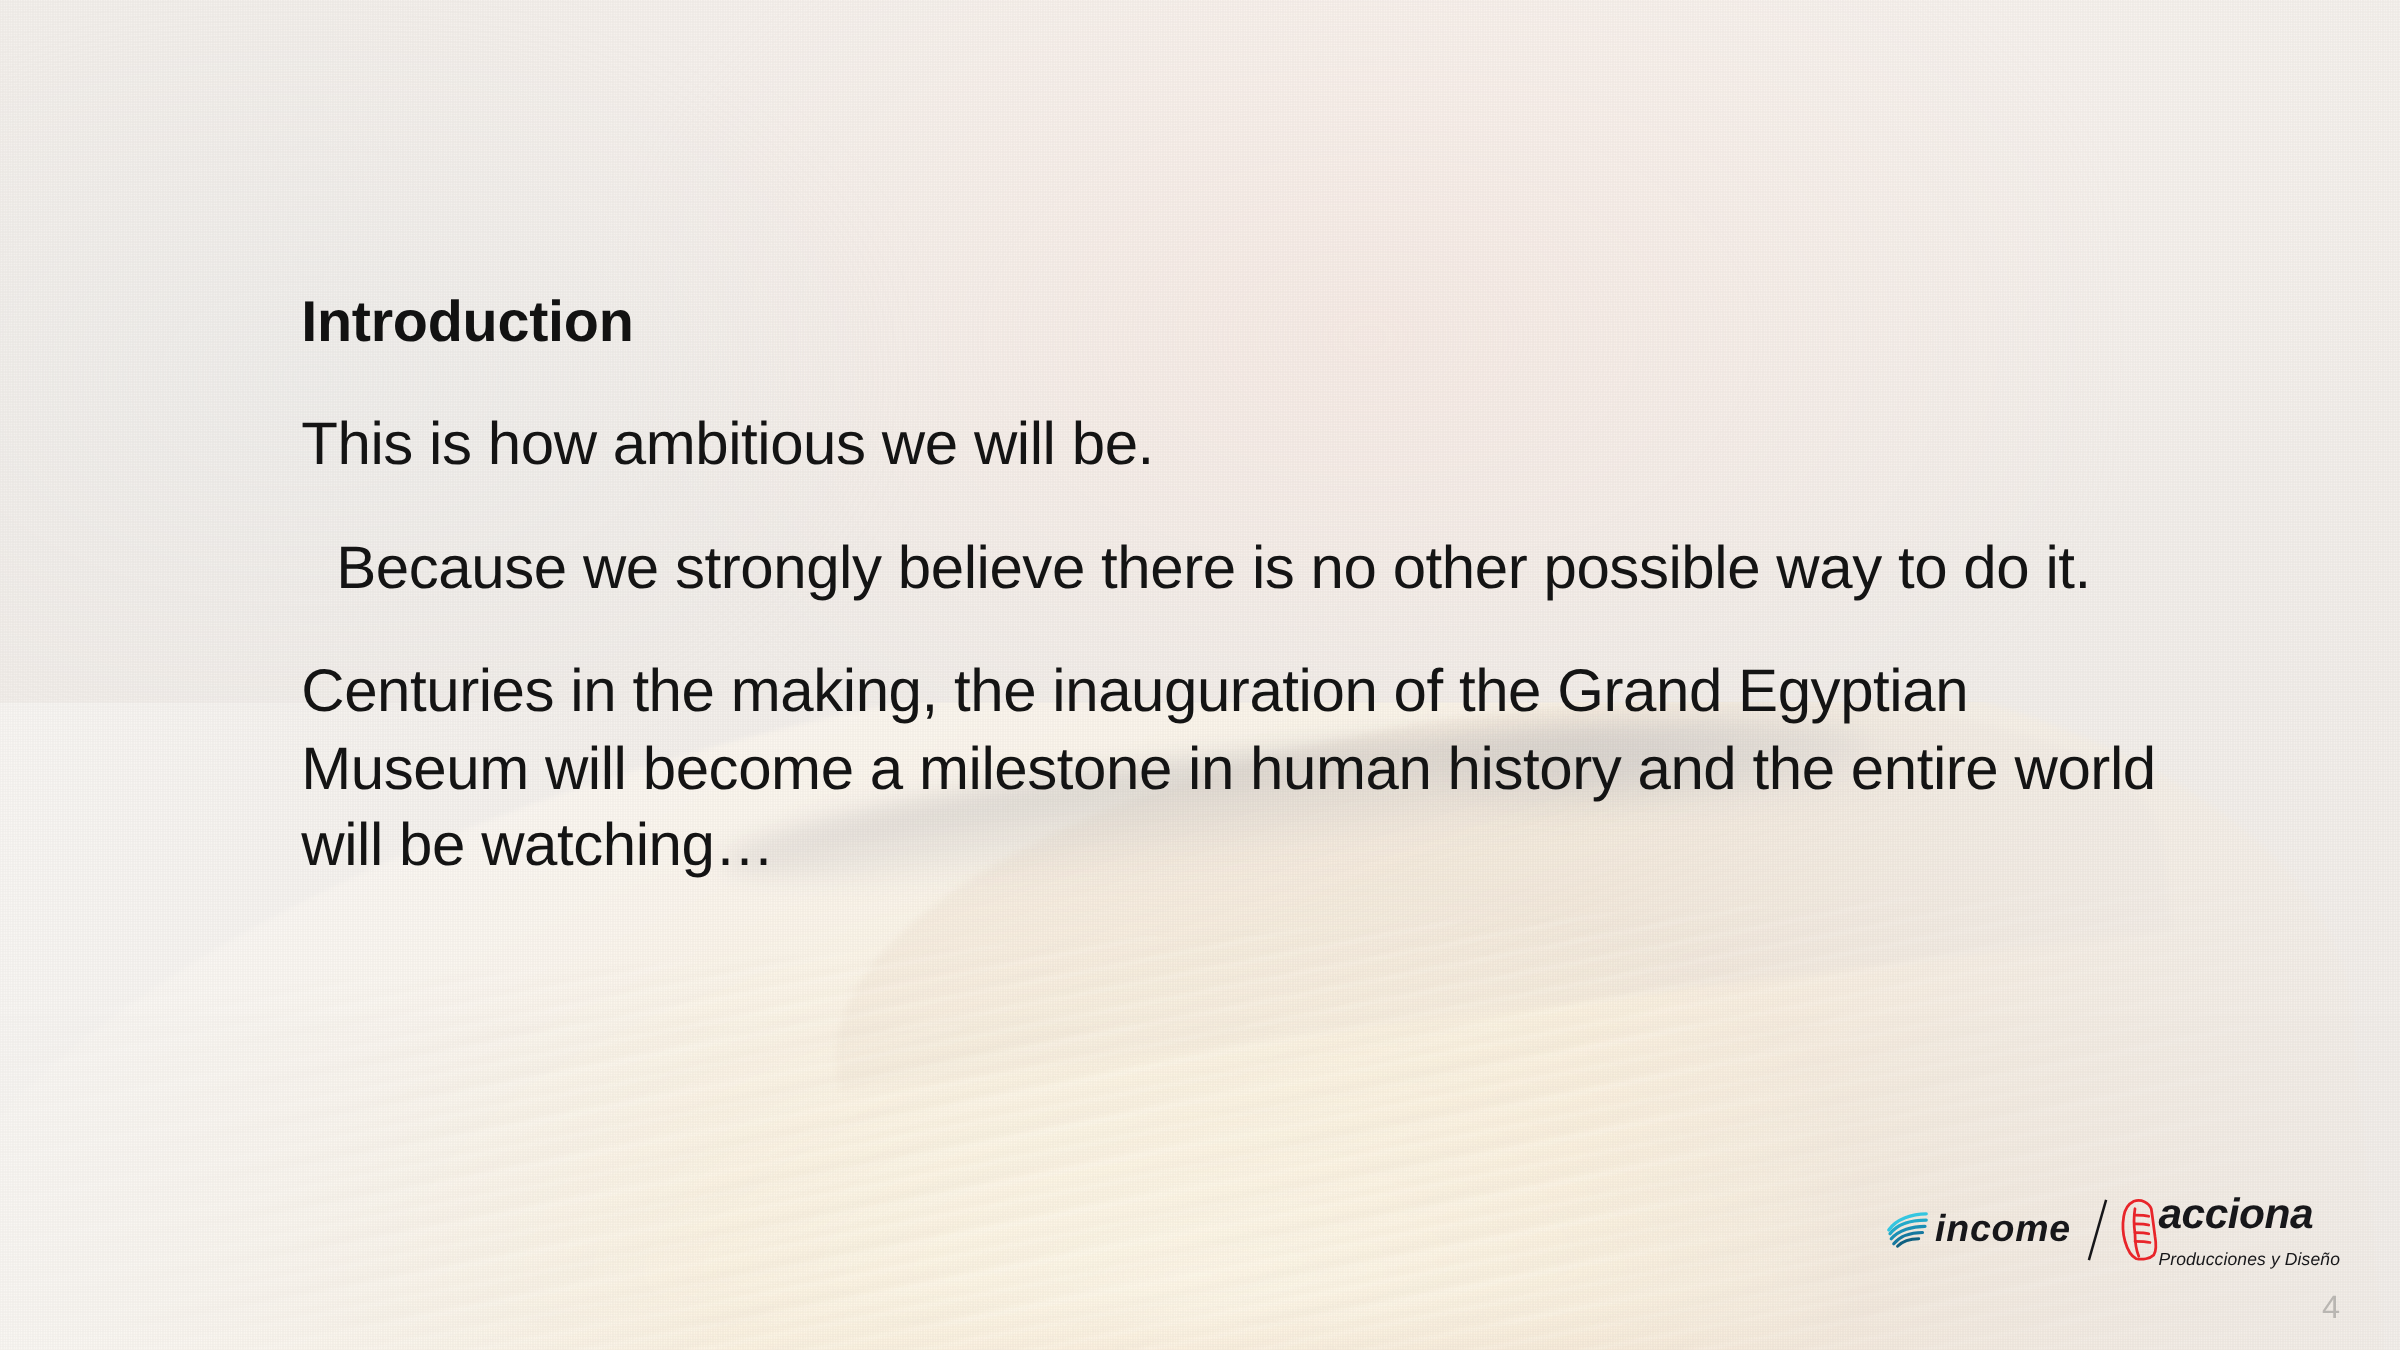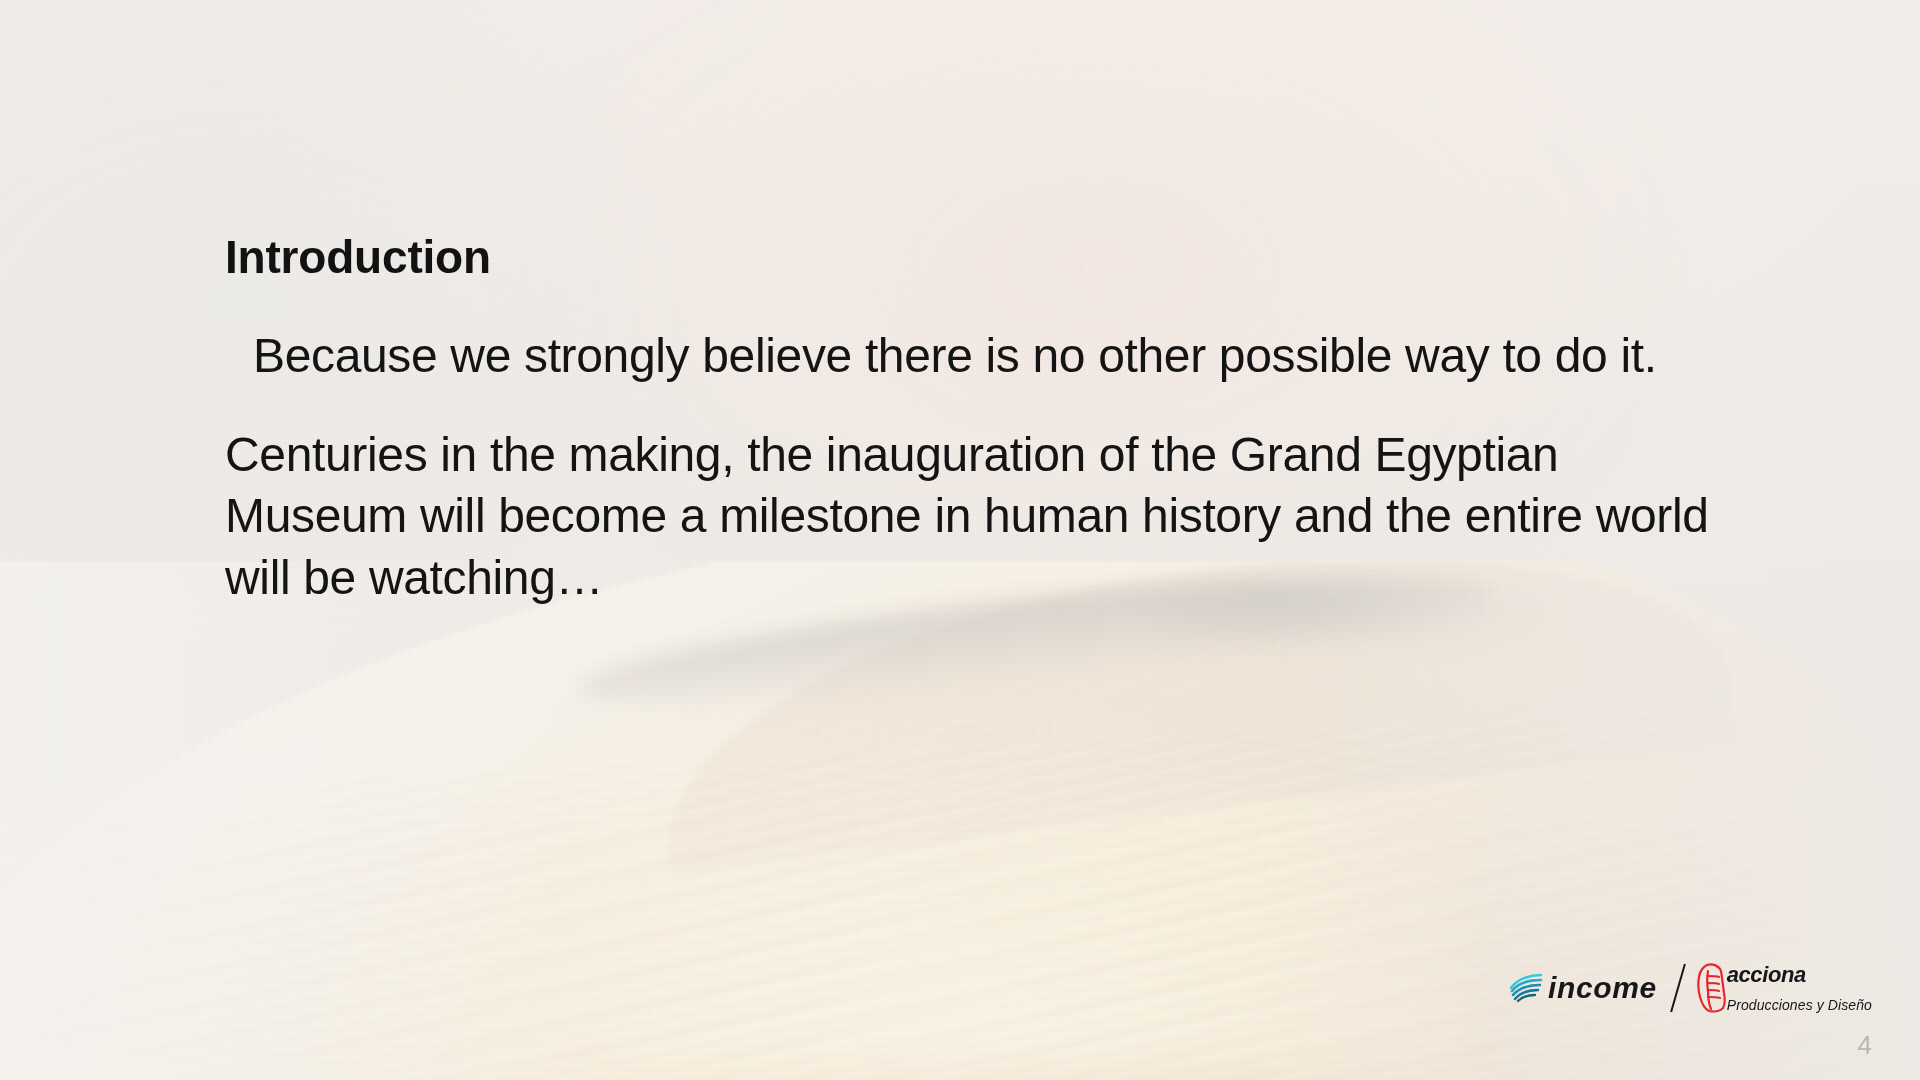--- a/index.html
+++ b/index.html
@@ -189,21 +189,21 @@
     opacity: 0.035;
     background-image:
       repeating-linear-gradient(0deg,   rgba(0,0,0,0.5) 0 1px, transparent 1px 2px),
       repeating-linear-gradient(90deg,  rgba(0,0,0,0.5) 0 1px, transparent 1px 2px);
     mix-blend-mode: multiply;
   }
 
   
   .content {
     position: absolute;
-    left: 225px;
+    left: 241px;
     top: 232px;
     width: 1500px;
   }
   .heading {
     font-size: 46px;
     font-weight: 700;
     color: #121212;
     letter-spacing: -0.2px;
     margin: 0 0 42px 0;
     line-height: 1.1;
@@ -256,21 +256,21 @@
     gap: 2px;
   }
   .acciona-hand { display: block; }
   .acciona-text {
     display: flex;
     flex-direction: column;
     align-items: flex-start;
     margin-left: -4px;
   }
   .acciona-word {
-    font-size: 22px;
+    font-size: 34px;
     font-weight: 700;
     color: #17171a;
     letter-spacing: -0.4px;
     line-height: 0.98;
   }
   .acciona-tag {
     font-size: 14px;
     font-weight: 400;
     color: #17171a;
     letter-spacing: 0.1px;
@@ -306,20 +306,21 @@
     <div class="dune-ripples2"></div>
     <div class="dune-fade-left"></div>
     <div class="dune-fade-right"></div>
   </div>
 
   <div class="grain"></div>
 
   <div class="content">
     <h1 class="heading">Introduction</h1>
 
+    <p class="para p1">This is how ambitious we will be.</p>
 
     <p class="para p2">Because we strongly believe there is no other possible way to do it.</p>
 
     <p class="para p3">Centuries in the making, the inauguration of the Grand Egyptian Museum will become a milestone in human history and the entire world will be watching…</p>
   </div>
 
   <div class="footer-logos">
 
     <div class="income-logo">
       <span>

